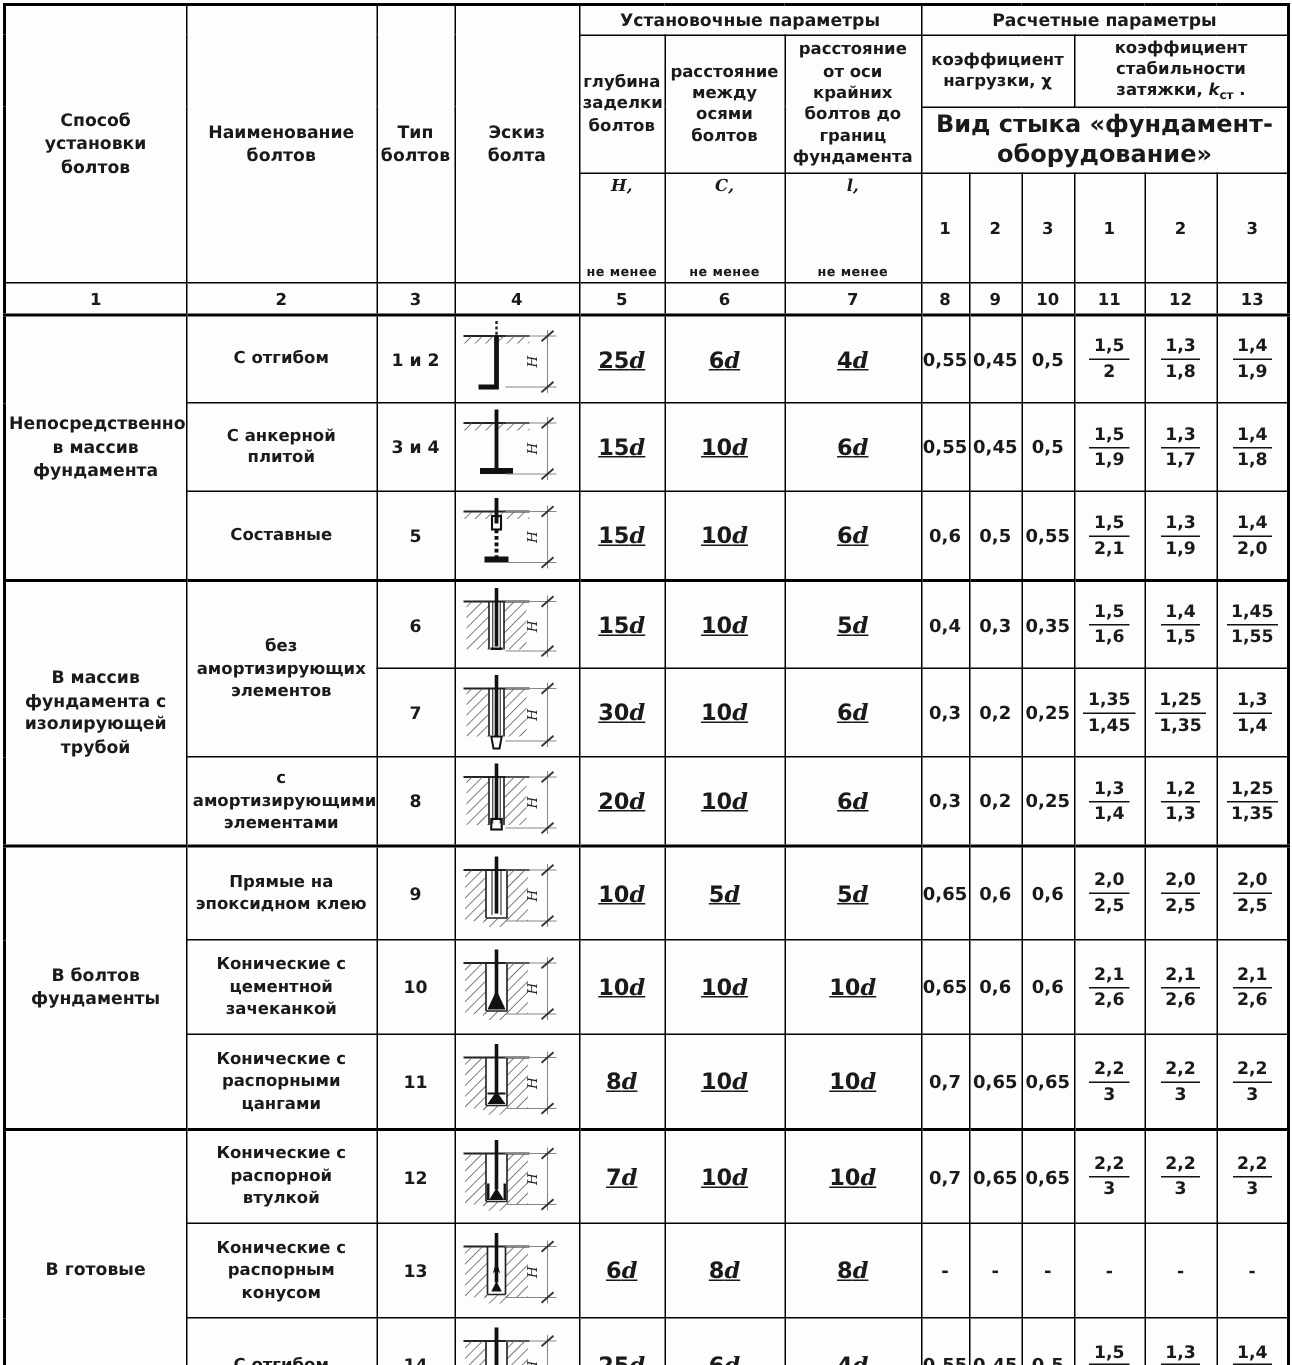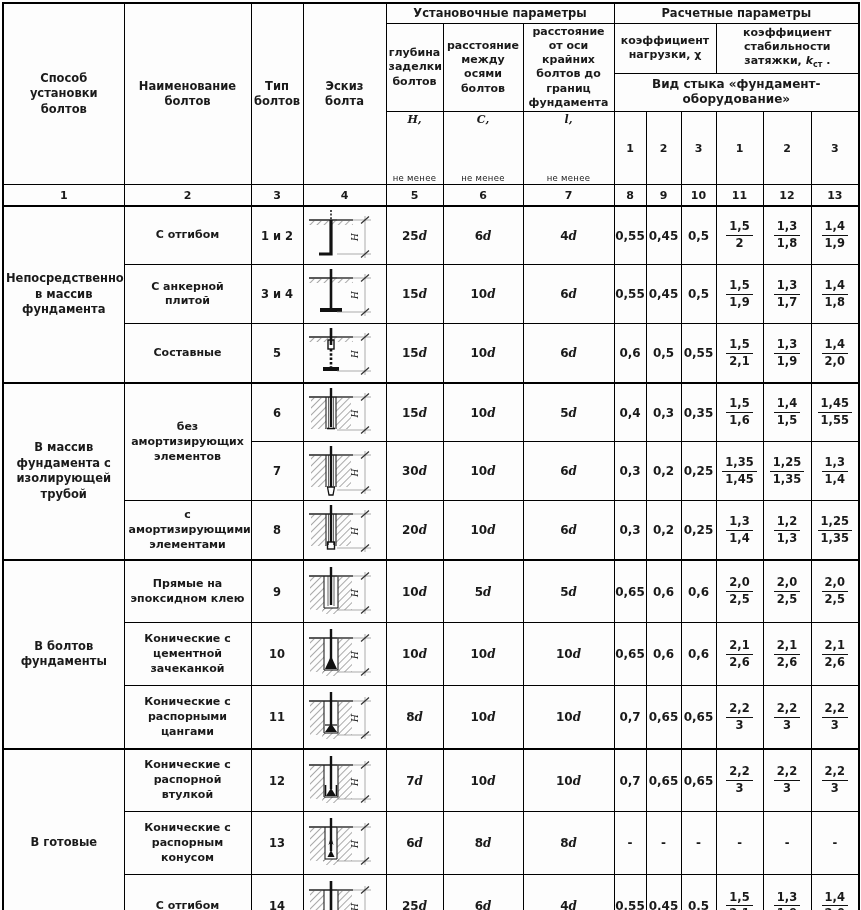--- a/index.html
+++ b/index.html
@@ -25,29 +25,29 @@
   tbody tr { height:59px; }
   tbody tr.tall { height:63px; }
   tbody tr.sec td { border-top:2px solid #000; }
   
   .hcol   { font-size:11.5px; line-height:1.35; }
   .hgroup { font-size:11.5px; }
   .hsub   { font-size:11px; line-height:1.3; }
   .hcoef  { font-size:11px; line-height:1.3; }
   .hcoef i { font-style:italic; }
   .hcoef sub { font-size:8px;margin-top:44px; }
-  .hjoint { font-size:12px; line-height:1.3;margin-top:35px; }
+  .hjoint { font-size:16px; line-height:1.3;margin-top:35px; }
   .mlabel { display:block; font-size:11px; font-style:italic; font-family:"DejaVu Serif", serif; font-weight:bold; line-height:1.2; }
-  .notless { display:block; font-size:8.5px; font-weight:normal; letter-spacing:0.3px;margin-top:47px; }
+  .notless { display:block; font-size:8.5px; font-weight:bold; letter-spacing:0.3px;margin-top:47px; }
   .jn,.cn { font-size:11px; }
   
   td.group  { font-size:11.5px; font-weight:bold; line-height:1.35; }
   td.name   { font-size:11px;   font-weight:bold; line-height:1.35; padding:1px 4px; }
   td.type   { font-size:11.5px; font-weight:bold; }
-  td.val    { font-size:12px;   font-weight:bold; }
+  td.val    { font-size:15px;   font-weight:bold;text-decoration:underline; }
   td.val i  { font-style:italic; font-family:"DejaVu Serif", serif; }
   td.chi    { font-size:12px;   font-weight:bold; padding:1px 0; }
   td.kst    { font-size:11.5px; font-weight:bold; padding:1px 0; }
   td.sketch { padding:0; }
   td.sketch svg { display:block; margin:0 auto; }
   .frac { display:inline-block; line-height:1.2; }
   .frac .num { display:block; border-bottom:1.4px solid #111; padding:0 3px 1px; }
   .frac .den { display:block; padding:1px 3px 0; }
 </style>
 </head>

